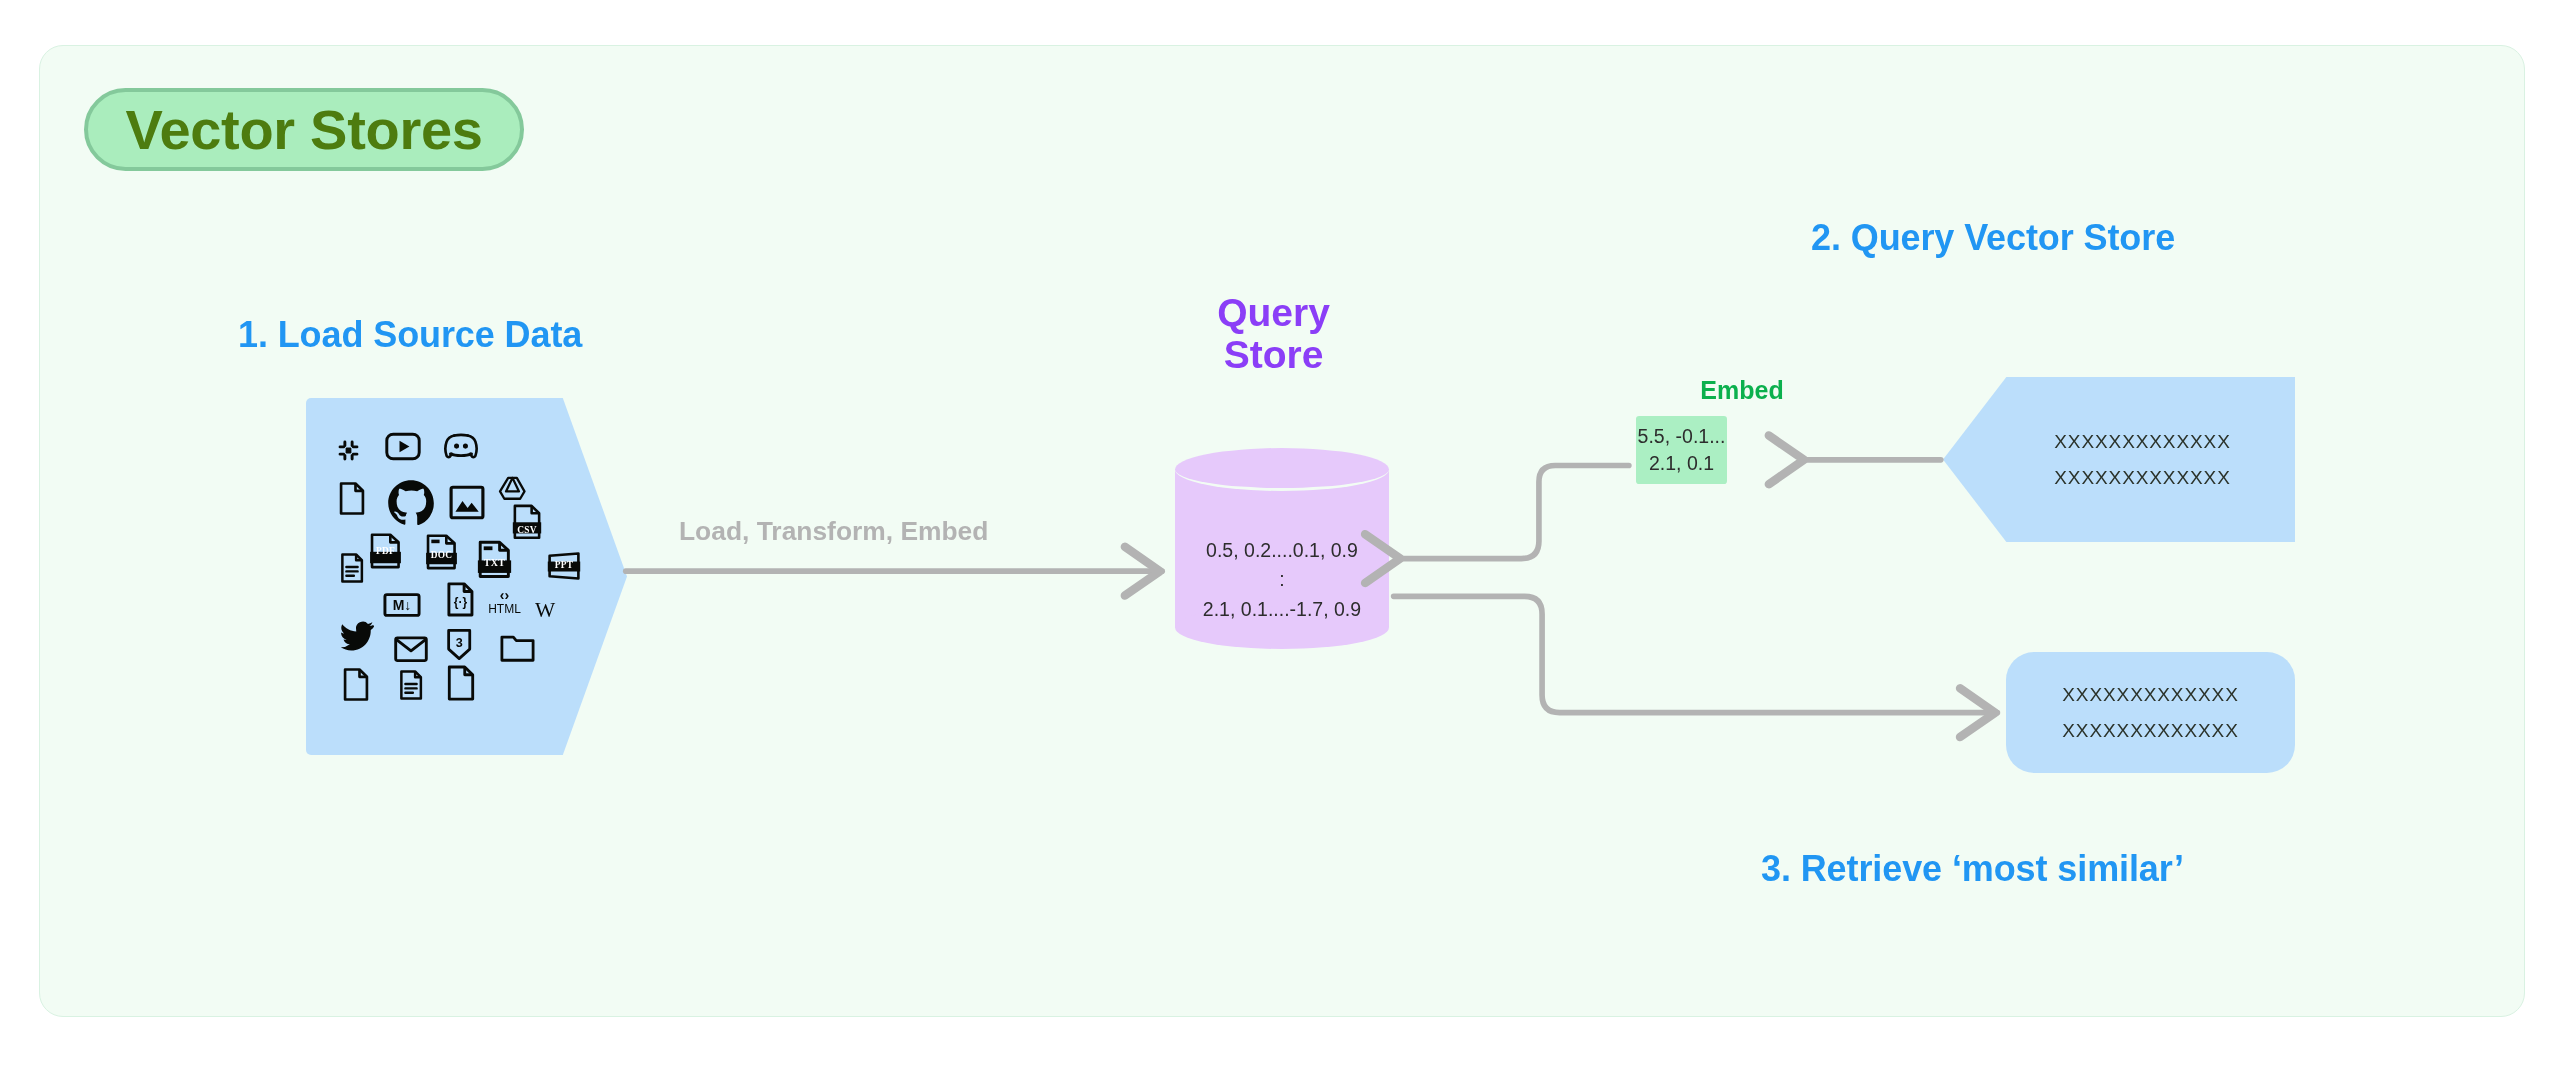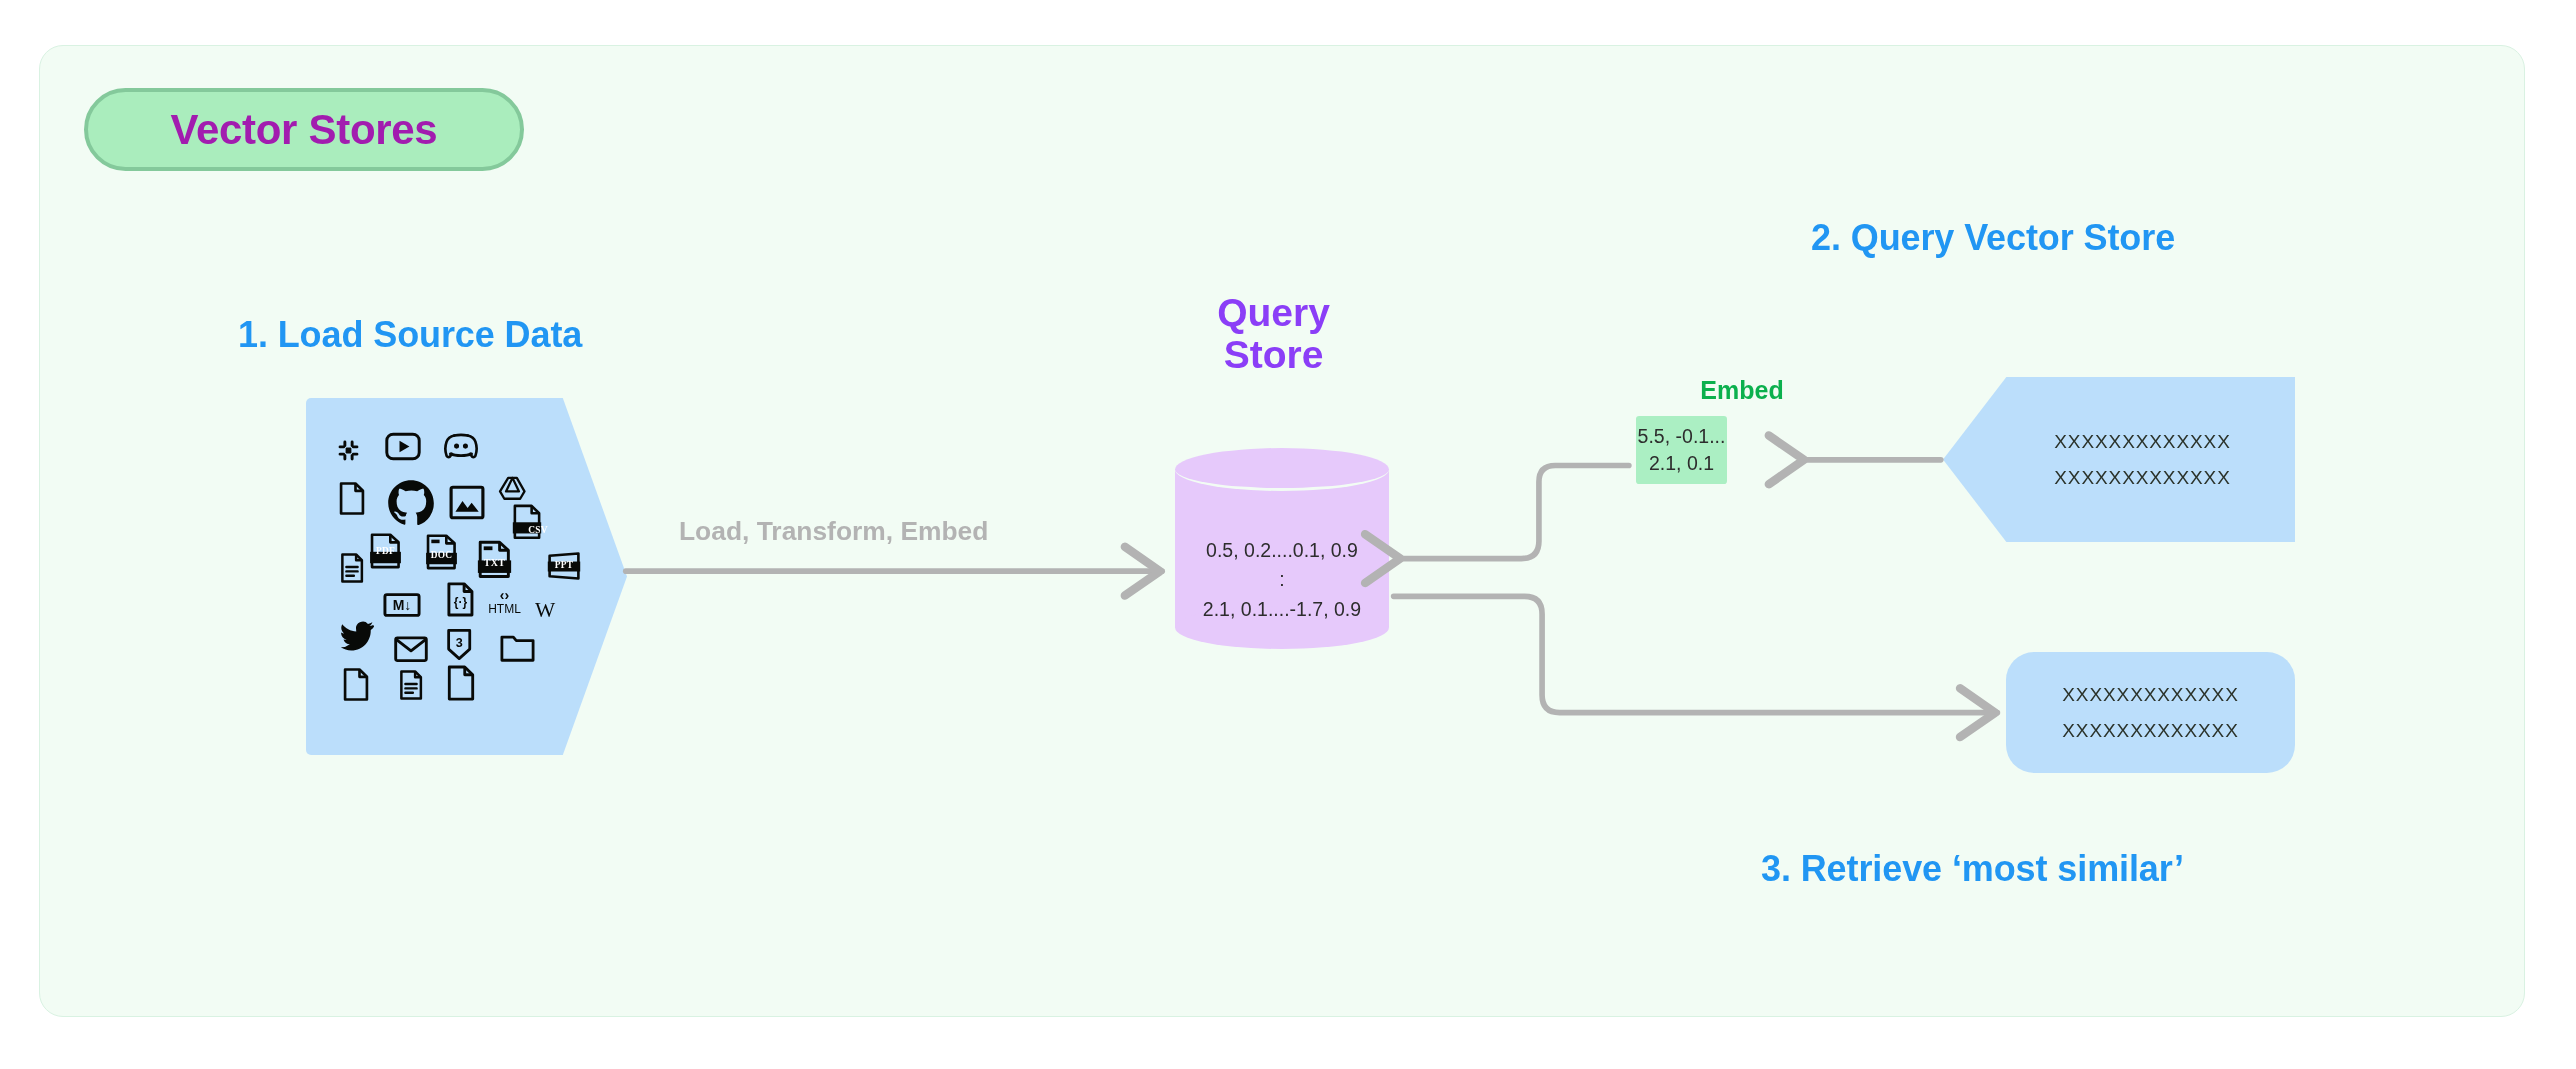--- a/index.html
+++ b/index.html
@@ -45,23 +45,23 @@
     height: 83px;
     box-sizing: border-box;
     background: #aaedbd;
     border: 4.4px solid #84c99b;
     border-radius: 42px;
     display: flex;
     align-items: center;
     justify-content: center;
   }
   .title-pill span {
-    font-size: 42px;
+    font-size: 56px;
     font-weight: 700;
-    color: #a21caf;
+    color: #4d7c0f;
     letter-spacing: -0.3px;
   }
 
   
   .step-heading {
     position: absolute;
     font-size: 36px;
     font-weight: 700;
     color: #2196f3;
     white-space: nowrap;
@@ -325,21 +325,21 @@
         <path d="M12 2.4 L6.6 13.7 h10.8 z"></path>
       </svg>
     </span>
 
     <span class="icon" style="left:206px;top:106px;width:30px;height:36px;">
       <svg width="30" height="36" viewBox="0 0 22 26">
         <path d="M2.1 1.2 h12.3 l5.5 5.4 v18 h-17.8 z" fill="none" stroke="#080a08" stroke-width="1.9" stroke-linejoin="round"></path>
         <path d="M14.4 1.2 v5.4 h5.5" fill="none" stroke="#080a08" stroke-width="1.9" stroke-linejoin="round"></path>
         <rect x="0.6" y="13.2" width="20.8" height="8.2" fill="#080a08"></rect>
       </svg>
-      <span class="icon-text" style="position:absolute;left:11px;top:0;width:30px;height:36px;display:flex;align-items:center;justify-content:center;padding-top:18px;box-sizing:border-box;color:#fff;font-weight:700;font-size:9.4px;letter-spacing:0.3px;">CSV</span>
+      <span class="icon-text" style="position:absolute;left:0;top:0;width:30px;height:36px;display:flex;align-items:center;justify-content:center;padding-top:18px;box-sizing:border-box;color:#fff;font-weight:700;font-size:9.4px;letter-spacing:0.3px;">CSV</span>
     </span>
 
     <span class="icon" style="left:34px;top:155px;width:24px;height:30px;">
       <svg width="24" height="30" viewBox="0 0 19 24">
         <path d="M1.8 1.2 h11 l4.6 4.5 v17.1 h-15.6 z" fill="none" stroke="#080a08" stroke-width="2" stroke-linejoin="round"></path>
         <path d="M12.8 1.2 v4.5 h4.6" fill="none" stroke="#080a08" stroke-width="2" stroke-linejoin="round"></path>
         <path d="M5 11.2 h9 M5 14.7 h9 M5 18.2 h6" stroke="#080a08" stroke-width="1.9" stroke-linecap="round"></path>
       </svg>
     </span>
 

